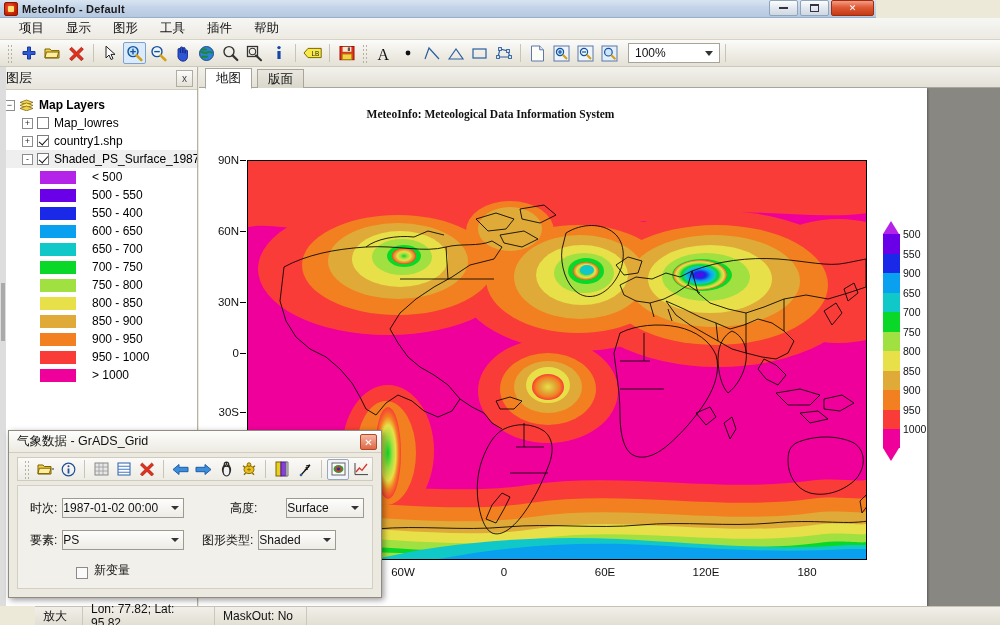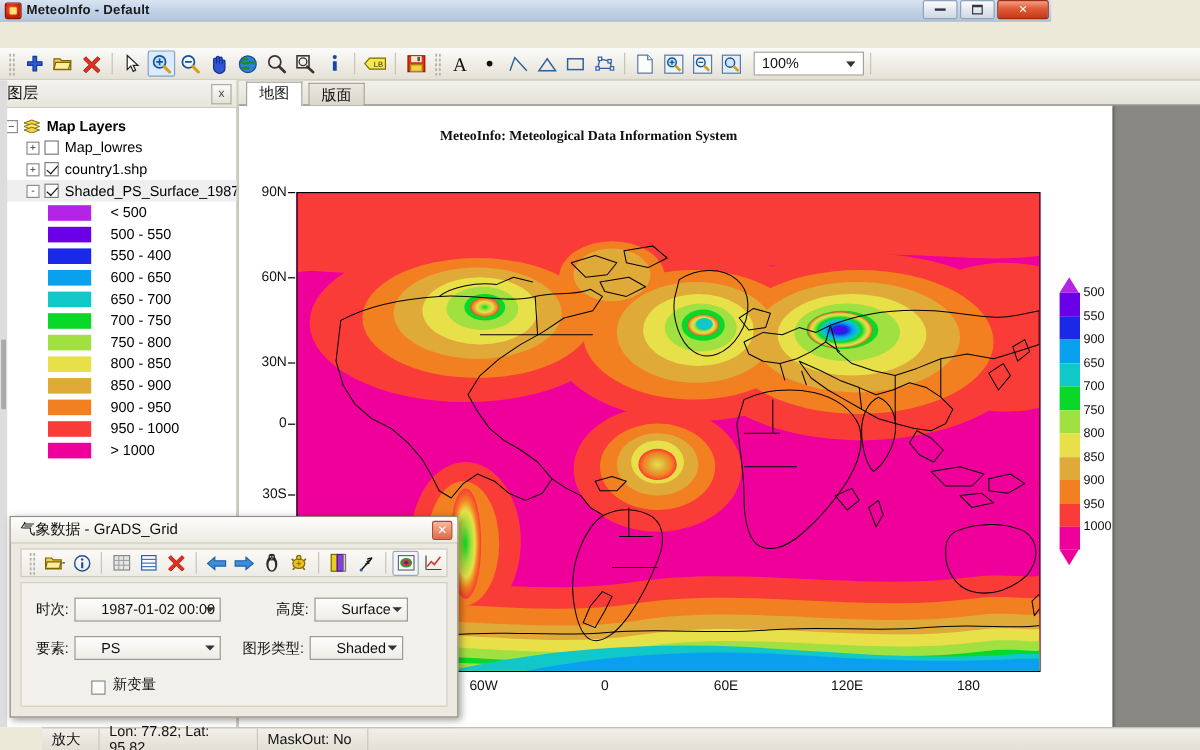--- a/index.html
+++ b/index.html
@@ -159,21 +159,21 @@
     font-size: 11.5px; font-weight: bold; color: #111; font-family: Liberation Serif, serif;
   }
   .mapframe {
     position: absolute; left: 48px; top: 72px; width: 620px; height: 400px;
     border: 1px solid #000; background: #ff0090; overflow: hidden;
   }
   .axlabel { position: absolute; font-size: 11.5px; color: #111; }
   .tickline { position: absolute; background: #000; }
 
   .cbar {
-    position: absolute; left: 684px; top: 156px; width: 36px; height: 214px;
+    position: absolute; left: 684px; top: 146px; width: 36px; height: 214px;
   }
   .cbar .seg { position: absolute; left: 0; width: 17px; }
   .cbar .arrowup {
     position: absolute; left: 0; top: -13px; width: 0; height: 0;
     border-left: 8.5px solid transparent; border-right: 8.5px solid transparent;
   }
   .cbar .arrowdn {
     position: absolute; left: 0; bottom: -13px; width: 0; height: 0;
     border-left: 8.5px solid transparent; border-right: 8.5px solid transparent;
   }
@@ -211,21 +211,21 @@
   .dbtn.framed { border-color: #9aa8ba; background: #f2f6fb; }
   .dlg-body {
     position: absolute; left: 8px; top: 54px; width: 356px; height: 104px;
     background: #f2f0ea; border: 1px solid #d3cfc4;
   }
   .frow { position: absolute; display: flex; align-items: center; }
   .flabel { font-size: 12px; color: #111; margin-right: 5px; white-space: nowrap; }
   .combo {
     height: 20px; background: linear-gradient(to bottom,#fdfdfd,#eeecE6);
     border: 1px solid #9e9a90; display: flex; align-items: center;
-    padding-left: 21px; font-size: 12px; color: #111; position: relative;
+    padding-left: 0; font-size: 12px; color: #111; position: relative;
   }
   .combo .cda {
     position: absolute; right: 4px; top: 50%; margin-top: -2px;
     width: 0; height: 0; border-left: 4px solid transparent; border-right: 4px solid transparent;
     border-top: 4px solid #333;
   }
   .cbx { display: flex; align-items: flex-end; }
   .cbx .box { width: 12px; height: 12px; border: 1px solid #8b8b8b; background: #fafafa; margin-right: 6px; }
 
   
@@ -252,20 +252,28 @@
       <div class="wbtn">
           <span class="mini"></span>
         </div>
       <div class="wbtn">
           <span class="maxi"></span>
         </div>
       <div class="wbtn close">✕</div>
     </div>
   </div>
 
+  <div class="menubar">
+    <div class="mi">项目</div>
+    <div class="mi">显示</div>
+    <div class="mi">图形</div>
+    <div class="mi">工具</div>
+    <div class="mi">插件</div>
+    <div class="mi">帮助</div>
+  </div>
 
   <div class="toolbar">
     <div class="grip"></div>
 
     <div class="tbtn">
       <svg width="16" height="16" viewBox="0 0 16 16">
           <path d="M6.5 2h3v4.5H14v3H9.5V14h-3V9.5H2v-3h4.5z" fill="#2b5bd7" stroke="#17379c" stroke-width="1"></path>
         </svg>
     </div>
     <div class="tbtn">
@@ -857,21 +865,21 @@
       </div>
 
       <div class="frow" style="left:12px; top:44px;">
         <span class="flabel">要素:</span>
         <span class="combo" style="width:122px;">
           <span>PS</span>
           <i class="cda"></i>
         </span>
       </div>
 
-      <div class="frow" style="left:212px; top:12px;">
+      <div class="frow" style="left:212px; top:12px;gap:24px;">
         <span class="flabel">高度:</span>
         <span class="combo" style="width:78px;">
           <span>Surface</span>
           <i class="cda"></i>
         </span>
       </div>
 
       <div class="frow" style="left:184px; top:44px;">
         <span class="flabel">图形类型:</span>
         <span class="combo" style="width:78px;">

